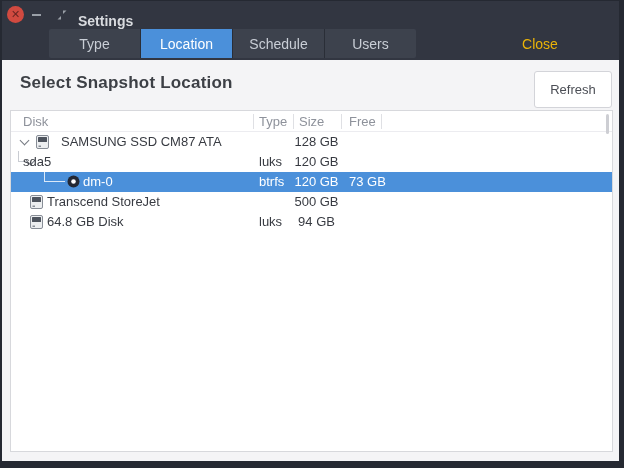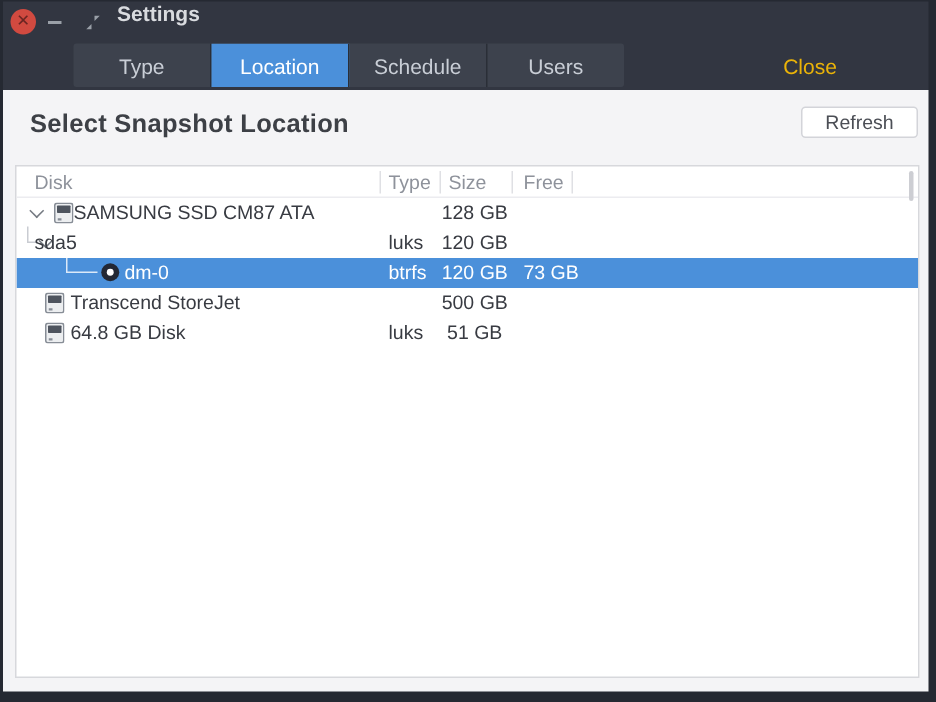--- a/index.html
+++ b/index.html
@@ -11,38 +11,38 @@
   
   .header { position:absolute; top:1px; left:2px; width:617px; height:59px;
             background:var(--titlebar-bg,#323641); }
 
   .titlebar { position:absolute; top:0; left:0; right:0; height:28px; }
   .btn-close { position:absolute; left:5px; top:5px; width:17px; height:17px; border-radius:50%;
                background:var(--close-button,#d14a40); display:flex; align-items:center; justify-content:center;
                color:#6b2522; font-size:11px; font-weight:bold; line-height:1; cursor:default; }
   .btn-min { position:absolute; left:30px; top:13px; width:9px; height:2px; background:#9aa0a8; }
   .btn-restore { position:absolute; left:54px; top:8px; width:12px; height:12px; }
-  .win-title { position:absolute; left:76px; top:0; font-size:14px; font-weight:bold; color:#d9dbdf; }
+  .win-title { position:absolute; left:76px; top:12px; font-size:14px; font-weight:bold; color:#d9dbdf; }
 
   .tabrow { position:absolute; top:28px; left:0; right:0; height:29px; }
   .tab-group { position:absolute; left:47px; top:0; width:367px; height:29px; display:flex;
                background:#3d424d; border-radius:2px; overflow:hidden; }
   .tab { flex:1; display:flex; align-items:center; justify-content:center;
          font-size:14px; color:#c9ced6; border-right:1px solid #2a2e37; cursor:default; }
   .tab:last-child { border-right:none; }
   .tab.active { background:var(--accent,#4b90da); color:#ffffff; }
   .tab-close { position:absolute; left:506px; top:0; width:64px; height:29px; display:flex;
                align-items:center; justify-content:center; font-size:14px; color:#eab308; cursor:default; }
 
   
   .content { position:absolute; top:60px; left:2px; width:617px; height:401px;
              background:var(--content-bg,#f4f4f6); }
   .page-title { position:absolute; left:18px; top:13px; font-size:17px; font-weight:bold;
                 color:#3d4046; letter-spacing:.2px; }
-  .refresh-btn { position:absolute; left:532px; top:11px; width:78px; height:21px;
+  .refresh-btn { position:absolute; left:532px; top:11px; width:78px; height:37px;
                  background:#ffffff; border:1px solid #d3d4d9; border-radius:3px;
                  font-size:13px; color:#4b4e55; display:flex; align-items:center; justify-content:center;
                  font-family:inherit; cursor:default; }
 
   
   .table { position:absolute; left:8px; top:50px; width:603px; height:342px;
            background:#ffffff; border:1px solid #d7d8dc; overflow:hidden; }
   .thead { position:relative; height:21px; border-bottom:1px solid #ececf0; }
   .th { position:absolute; top:3px; font-size:13px; color:#8e929b; }
   .th-disk { left:12px; } .th-type { left:248px; } .th-size { left:288px; } .th-free { left:338px; }
@@ -111,21 +111,21 @@
         <span class="vsep sep4"></span>
       </div>
       <div class="rows">
           <div class="row">
             <span class="chev" style="left:10px"></span>
             <svg class="ricon" width="13" height="14" viewBox="0 0 13 14" style="left:25px">
               <rect x="0.5" y="0.5" width="12" height="13" rx="1.5" fill="#eceef0" stroke="#878d96"></rect>
               <rect x="2" y="2" width="9" height="5" rx="0.5" fill="#4e545e"></rect>
               <rect x="2.5" y="10.5" width="2.5" height="1.5" fill="#878d96"></rect>
             </svg>
-            <span class="label" style="left:38px">SAMSUNG SSD CM87 ATA</span>
+            <span class="label" style="left:50px">SAMSUNG SSD CM87 ATA</span>
             <span class="cell cell-type"></span>
             <span class="cell cell-size">128 GB</span>
             <span class="cell cell-free"></span>
           </div>
           <div class="row">
             <span class="elbow" style="left:7px;width:7px"></span>
             <span class="chev" style="left:16px"></span>
             <span class="label" style="left:12px">sda5</span>
             <span class="cell cell-type">luks</span>
             <span class="cell cell-size">120 GB</span>
@@ -154,21 +154,21 @@
             <span class="cell cell-free"></span>
           </div>
           <div class="row">
             <svg class="ricon" width="13" height="14" viewBox="0 0 13 14" style="left:19px">
               <rect x="0.5" y="0.5" width="12" height="13" rx="1.5" fill="#eceef0" stroke="#878d96"></rect>
               <rect x="2" y="2" width="9" height="5" rx="0.5" fill="#4e545e"></rect>
               <rect x="2.5" y="10.5" width="2.5" height="1.5" fill="#878d96"></rect>
             </svg>
             <span class="label" style="left:36px">64.8 GB Disk</span>
             <span class="cell cell-type">luks</span>
-            <span class="cell cell-size">51 GB</span>
+            <span class="cell cell-size">94 GB</span>
             <span class="cell cell-free"></span>
           </div>
         </div>
       <div class="scroll-thumb"></div>
     </div>
   </div>
 
 </div>
 
 </body></html>

